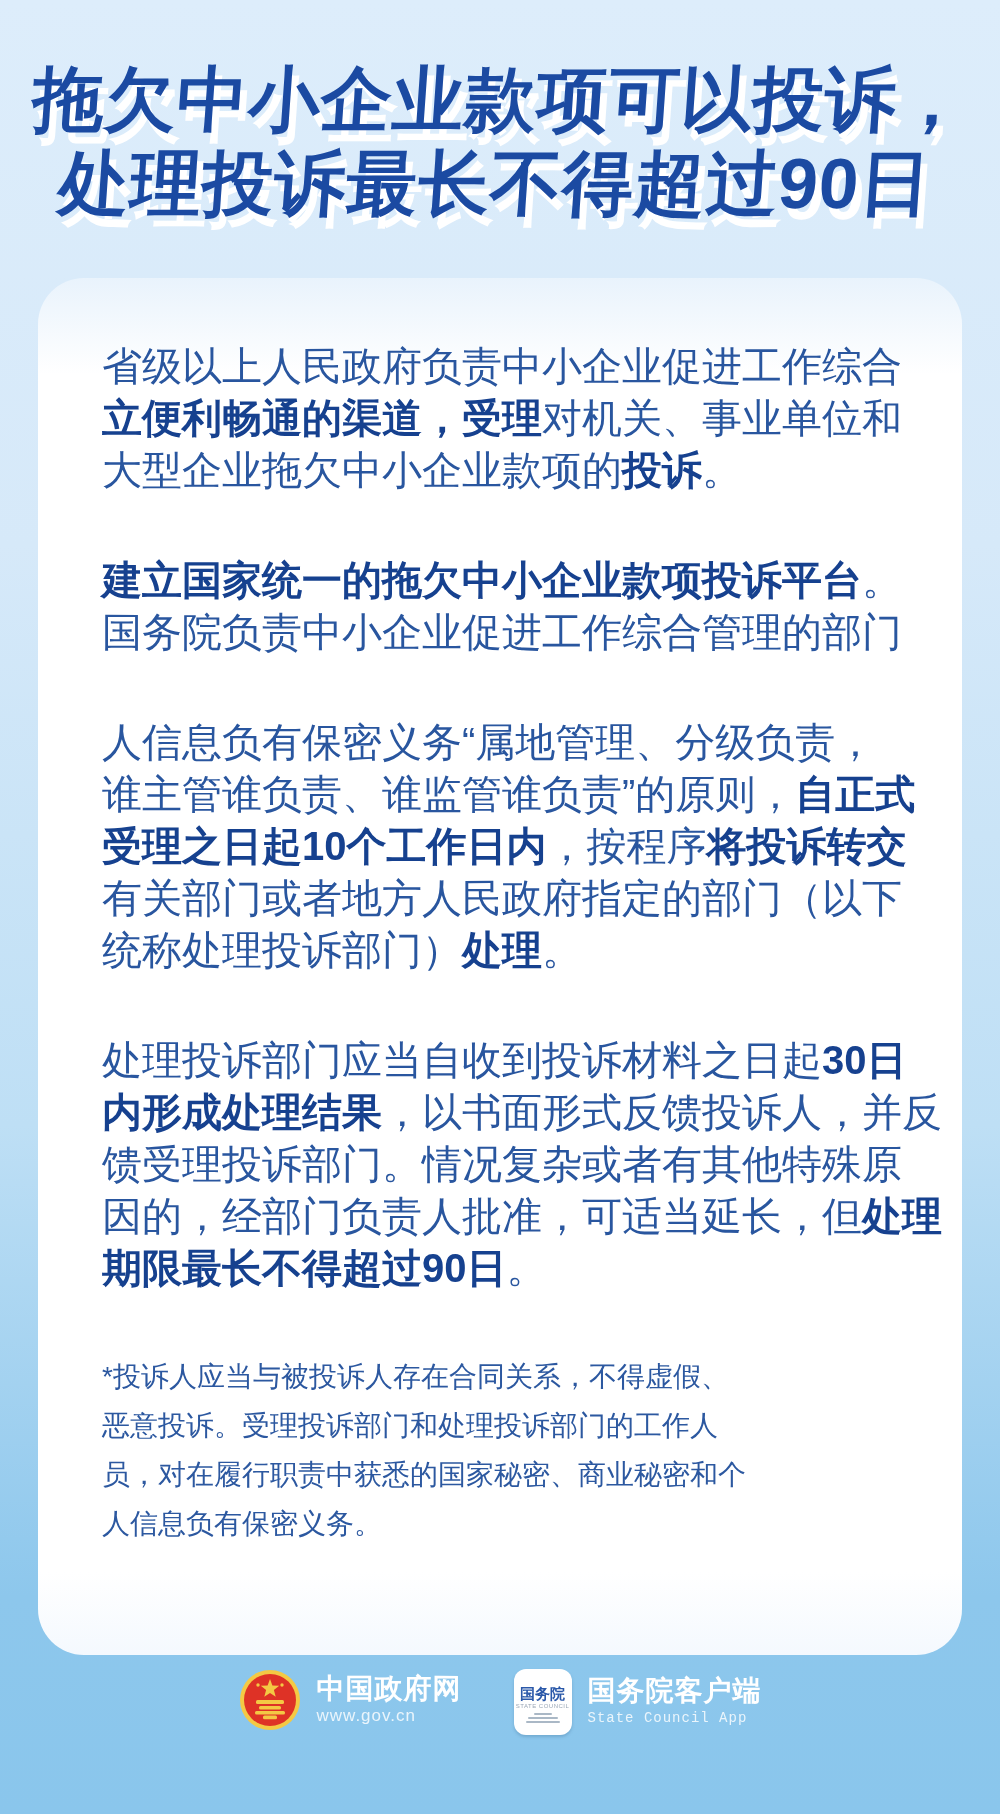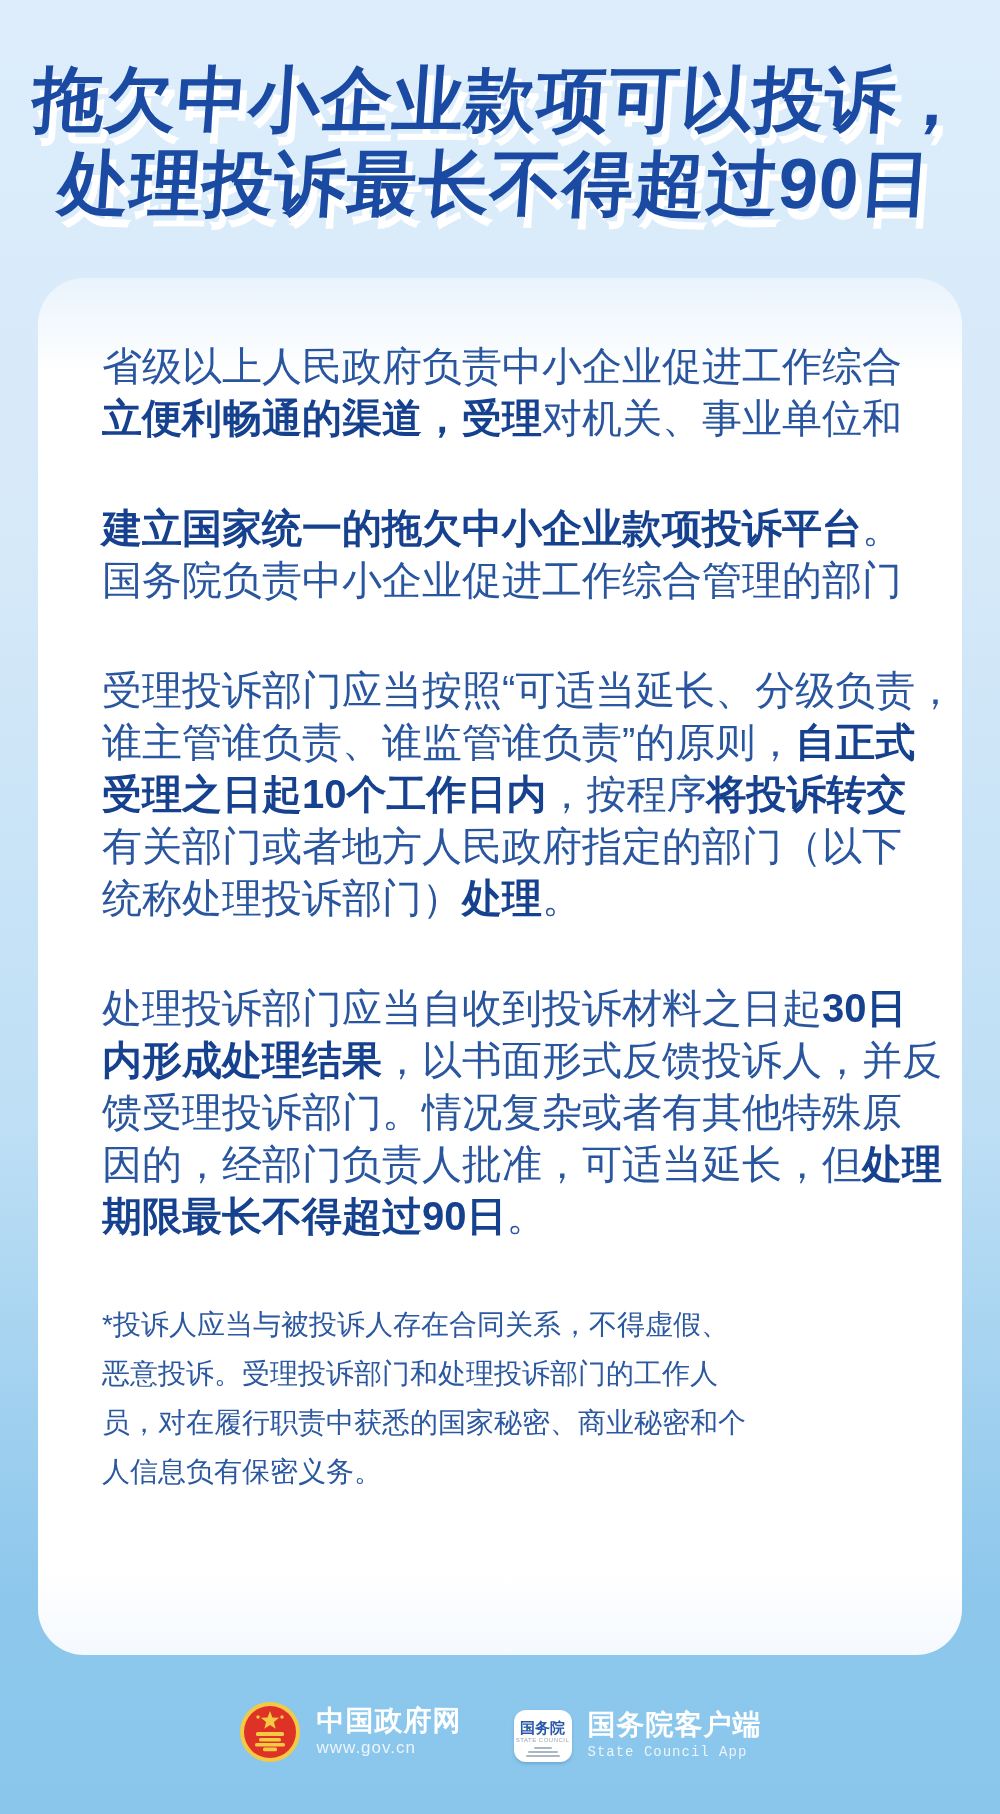--- a/index.html
+++ b/index.html
@@ -43,24 +43,24 @@
   .tline { white-space:nowrap; }
   .para .b { font-weight:800; color:#16418f; }
   .para.footnote {
     font-size:28px;
     line-height:49px;
     margin-top:6px;
     color:#2c58a0;
     font-weight:400;
   }
   .footer {
-    margin-top:46px;
+    margin-top:14px;
     display:flex;
     justify-content:center;
-    align-items:flex-end;
+    align-items:flex-start;
     gap:52px;
   }
   .logo-group {
     display:flex;
     align-items:center;
     gap:16px;
   }
   .logo-text { display:flex; flex-direction:column; justify-content:center; }
   .logo-name {
     color:#ffffff;
@@ -73,21 +73,21 @@
     color:rgba(255,255,255,0.82);
     font-size:17px;
     line-height:22px;
     letter-spacing:1px;
   }
   .logo-sub.serif { font-family:Liberation Mono, monospace; font-size:14px; }
   .emblem {
     width:62px; height:62px; flex:0 0 62px;
   }
   .app-icon {
-    width:58px; height:52px; flex:0 0 58px;
+    width:58px; height:66px; flex:0 0 58px;
     background:#ffffff;
     border-radius:12px;
     box-shadow:0 2px 3px rgba(70,120,160,0.35);
     display:flex; flex-direction:column; align-items:center; justify-content:center;
     padding-top:4px;
   }
   .app-icon-title {
     color:#2a58a9; font-size:15px; font-weight:800; line-height:17px; letter-spacing:0px;
   }
   .app-icon-sub {
@@ -107,27 +107,28 @@
 
 <div class="title-wrap">
   <div class="title-line">拖欠中小企业款项可以投诉，</div>
   <div class="title-line">处理投诉最长不得超过90日</div>
 </div>
 
 <div class="card">
     <div class="para">
       <div class="tline"><span>省级以上人民政府负责中小企业促进工作综合</span></div>
       <div class="tline"><span class="b">立便利畅通的渠道，受理</span><span>对机关、事业单位和</span></div>
+      <div class="tline"><span>大型企业拖欠中小企业款项的</span><span class="b">投诉</span><span>。</span></div>
     </div>
     <div class="para">
       <div class="tline"><span class="b">建立国家统一的拖欠中小企业款项投诉平台</span><span>。</span></div>
       <div class="tline"><span>国务院负责中小企业促进工作综合管理的部门</span></div>
     </div>
     <div class="para">
-      <div class="tline"><span>受理投诉部门应当按照“可适当延长、分级负责，</span></div>
+      <div class="tline"><span>人信息负有保密义务“属地管理、分级负责，</span></div>
       <div class="tline"><span>谁主管谁负责、谁监管谁负责”的原则，</span><span class="b">自正式</span></div>
       <div class="tline"><span class="b">受理之日起10个工作日内</span><span>，按程序</span><span class="b">将投诉转交</span></div>
       <div class="tline"><span>有关部门或者地方人民政府指定的部门（以下</span></div>
       <div class="tline"><span>统称处理投诉部门）</span><span class="b">处理</span><span>。</span></div>
     </div>
     <div class="para">
       <div class="tline"><span>处理投诉部门应当自收到投诉材料之日起</span><span class="b">30日</span></div>
       <div class="tline"><span class="b">内形成处理结果</span><span>，以书面形式反馈投诉人，并反</span></div>
       <div class="tline"><span>馈受理投诉部门。情况复杂或者有其他特殊原</span></div>
       <div class="tline"><span>因的，经部门负责人批准，可适当延长，但</span><span class="b">处理</span></div>

